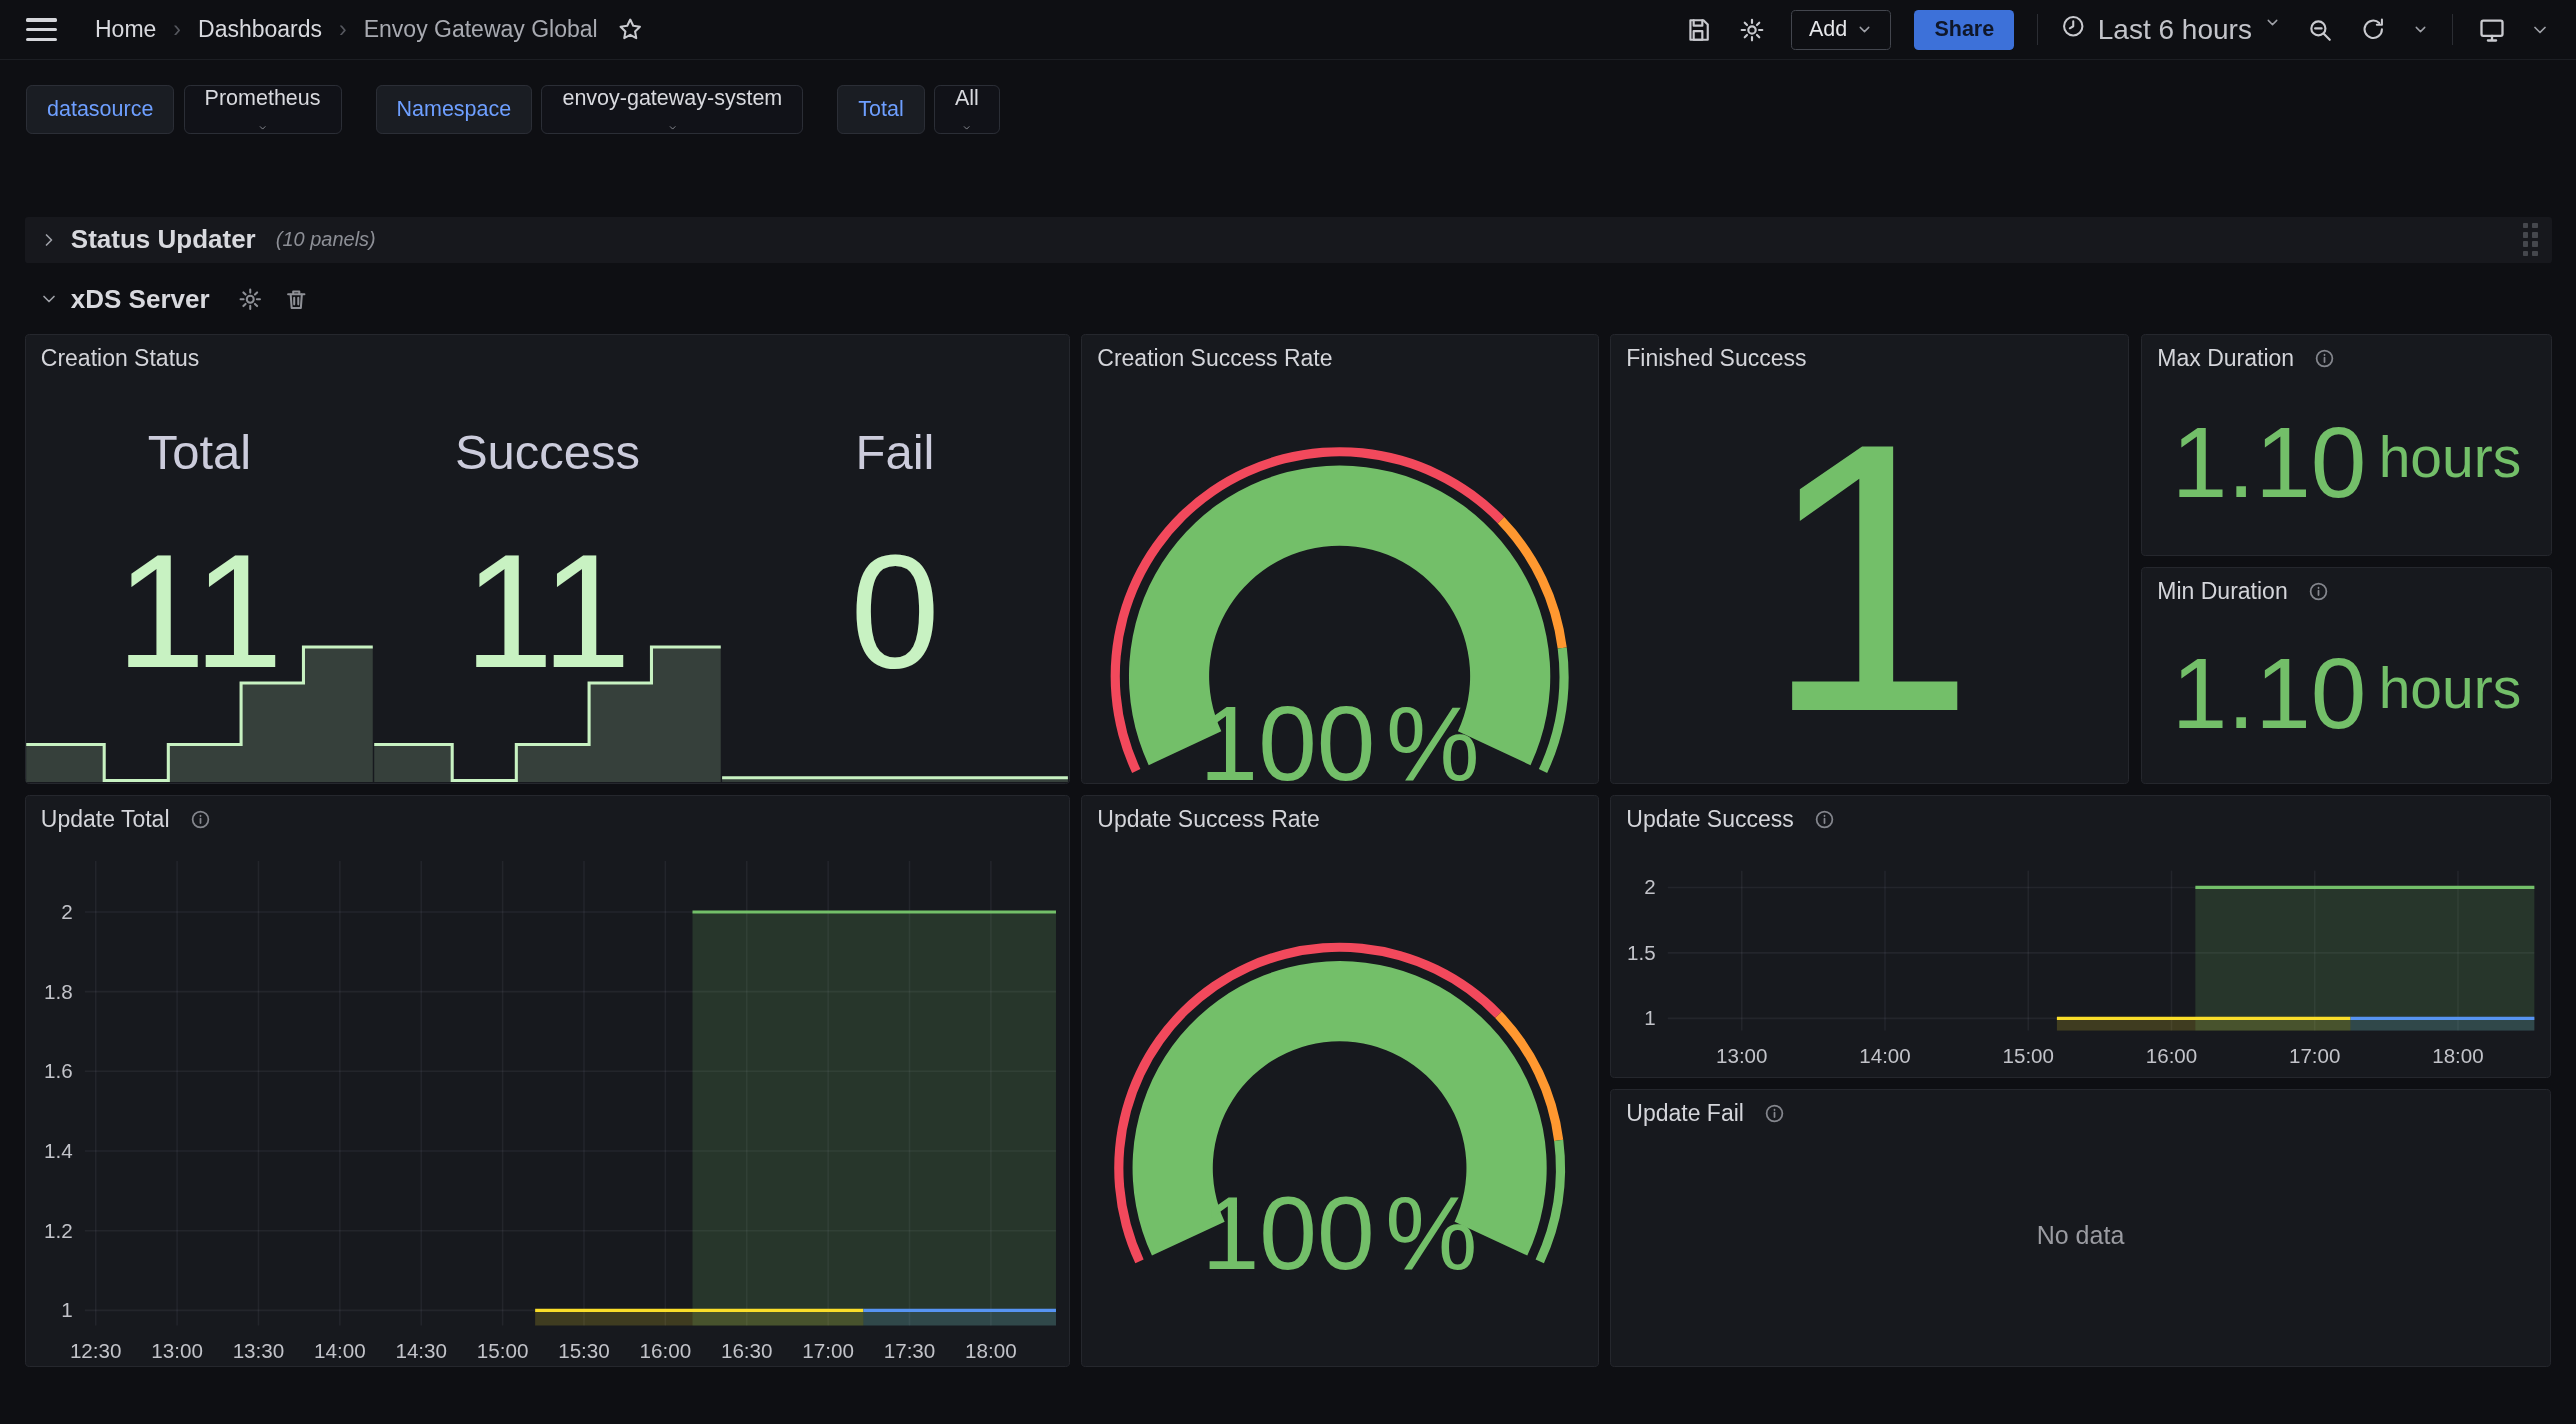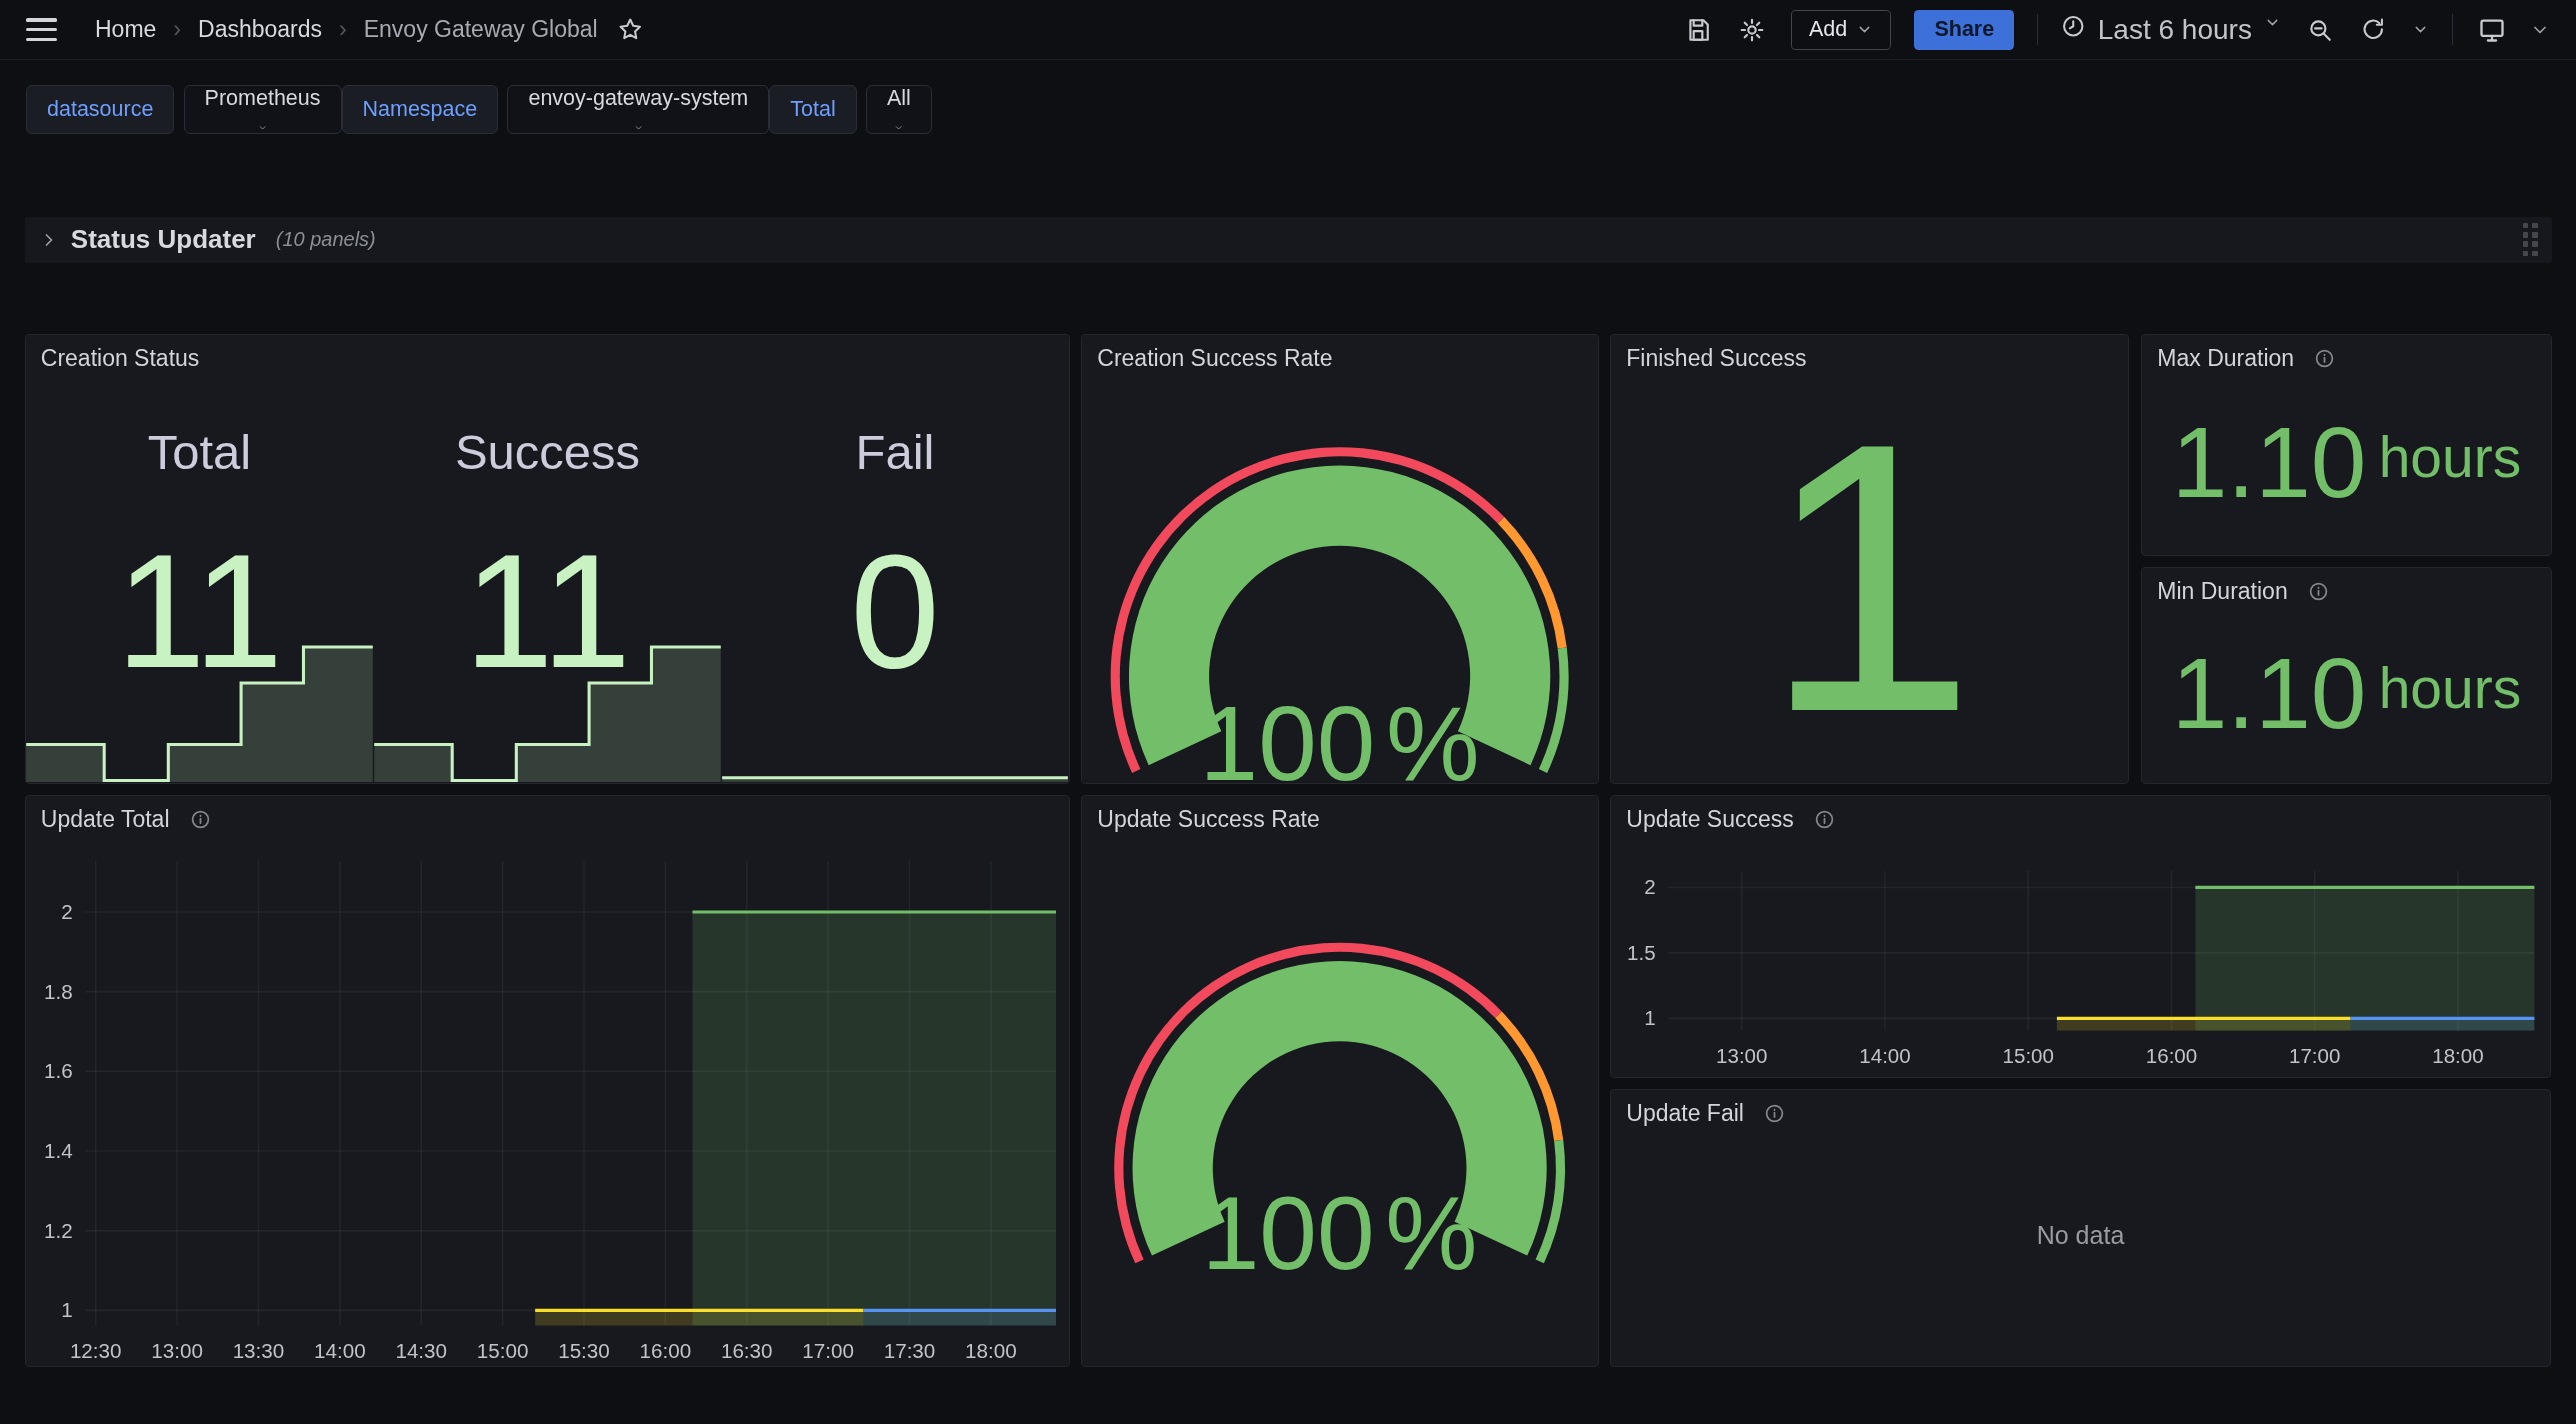--- a/index.html
+++ b/index.html
@@ -17,21 +17,21 @@
   .crumb-sep{color:#55575e;font-size:23px;}
   .nav-right{margin-left:auto;display:flex;align-items:center;gap:23px;}
   .iconbtn{width:31px;height:31px;display:flex;align-items:center;justify-content:center;cursor:pointer;}
   .btn{height:40px;border-radius:4.6px;display:flex;align-items:center;gap:9.2px;font-size:21.5px;cursor:pointer;}
   .btn-outline{border:0.8px solid #43464e;background:transparent;color:#e6e7ea;padding:0 17px;}
   .btn-primary{background:#3d71d9;color:#0f172a;font-weight:700;padding:0 20px;border:none;}
   .vdiv{width:0.8px;height:31px;background:#2b2d33;}
   .timebtn{display:flex;gap:12.3px;font-size:28px;color:#c3c4ca;cursor:pointer;}
   .chev{stroke:#9fa1a8;}
   
-  .varbar{padding:24.5px 26px 14px;display:flex;}
+  .varbar{padding:24.5px 26px 14px;display:flex;gap:34px;}
   .vargroup{display:flex;gap:9.2px;}
   .varchip{height:49px;border:0.8px solid #2b2e36;border-radius:6.1px;display:flex;align-items:center;padding:0 20px;font-size:21.5px;}
   .varlabel{background:#1a1d23;color:#6e9fff;}
   .varvalue{background:#111218;color:#d8d9de;gap:12.3px;cursor:pointer;flex-direction:column;}
   
   .dash{position:relative;width:2576px;height:1288px;}
   .rowbar{position:absolute;left:24.5px;width:2527px;height:46px;display:flex;align-items:center;
      padding:0 14px;background:#17181d;border-radius:3.1px;cursor:pointer;}
   .rowbar.expanded{background:transparent;}
   .rowtitle{font-size:26px;font-weight:700;color:#d8d9de;margin-left:12.3px;}
@@ -182,20 +182,33 @@
         <i></i>
         <i></i>
         <i></i>
         <i></i>
         <i></i>
         <i></i>
         <i></i>
       </span>
   </div>
 
+  <div class="rowbar expanded" style="top:127px;height:49px;">
+    <svg class="icon chev" width="20" height="20" viewBox="0 0 24 24">
+        <polyline points="6 9 12 15 18 9"></polyline>
+      </svg>
+    <span class="rowtitle">xDS Server</span>
+    <svg class="icon rowicon" viewBox="0 0 24 24" style="stroke:#8e9096">
+        <circle cx="12" cy="12" r="3.4"></circle>
+        <path d="M12 2.5v3M12 18.5v3M2.5 12h3M18.5 12h3M5.3 5.3l2.1 2.1M16.6 16.6l2.1 2.1M18.7 5.3l-2.1 2.1M7.4 16.6l-2.1 2.1"></path>
+      </svg>
+    <svg class="icon rowicon" style="margin-left:21.5px;stroke:#8e9096" viewBox="0 0 24 24">
+        <path d="M4 7h16M9 7V4.5h6V7M6.5 7l1 13.5h9l1-13.5M10 10.5v6.5M14 10.5v6.5"></path>
+      </svg>
+  </div>
 
   <section class="panel" style="left:24.5px;top:186px;width:1045px;height:450px;">
     <div class="panel-title">
         <span>Creation Status</span>
       </div>
     <div class="stat-col" style="left:0;width:348px;">
       <div class="stat-label">Total</div>
       <div class="stat-value">11</div>
       <svg class="spark" width="347" height="138" viewBox="0 0 452 180">
           <polygon points="0,131.01999999999998 101.7,131.01999999999998 101.7,178 185.32,178 185.32,131.01999999999998 280.24,131.01999999999998 280.24,50.980000000000004 361.6,50.980000000000004 361.6,4 452,4 452,180 0,180" fill="rgba(200,242,194,0.18)"></polygon>

